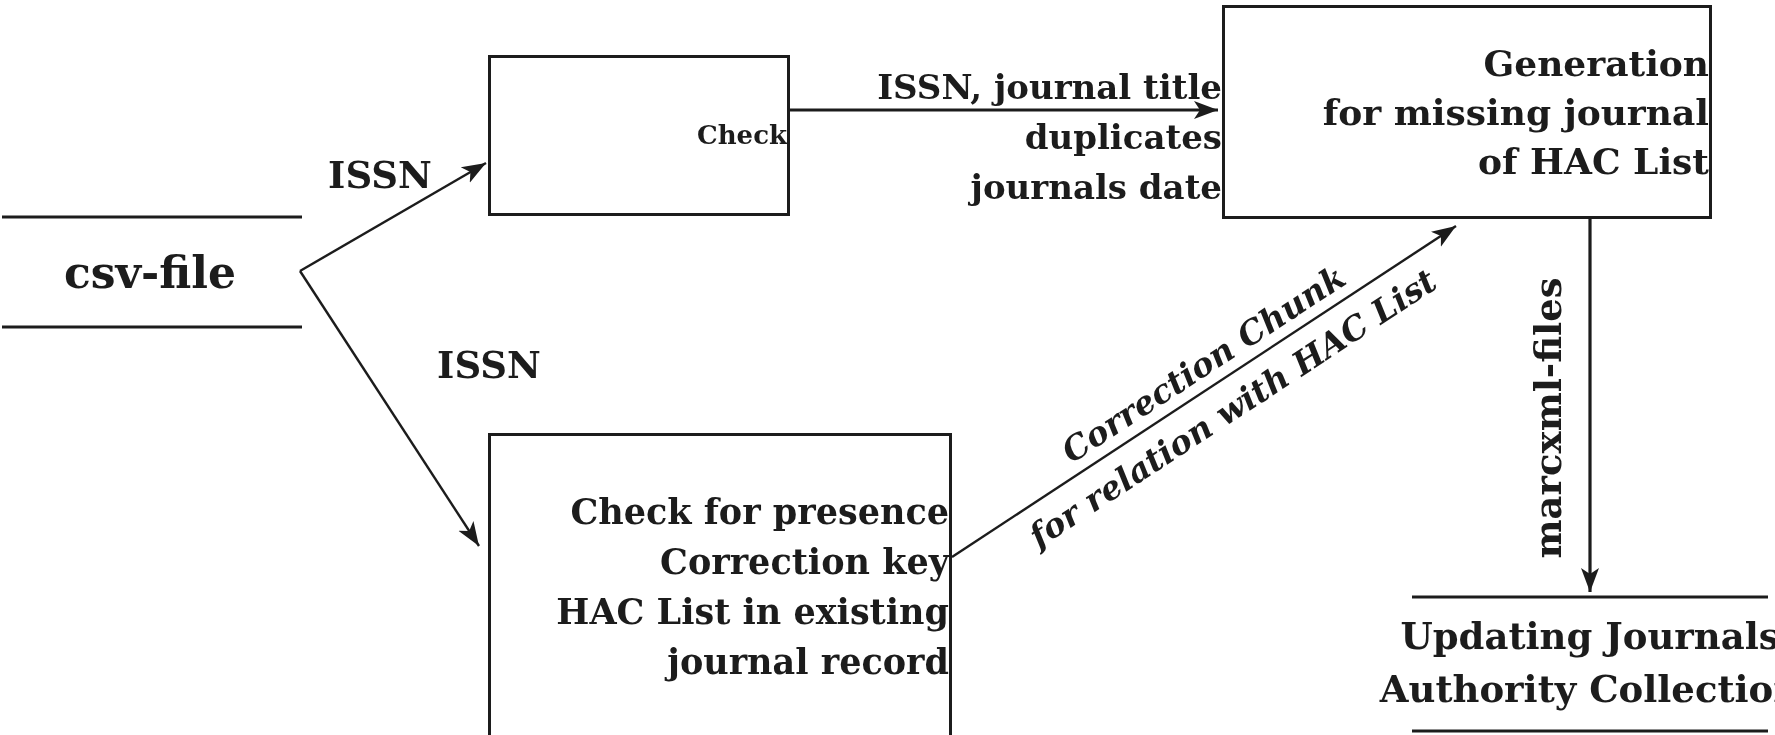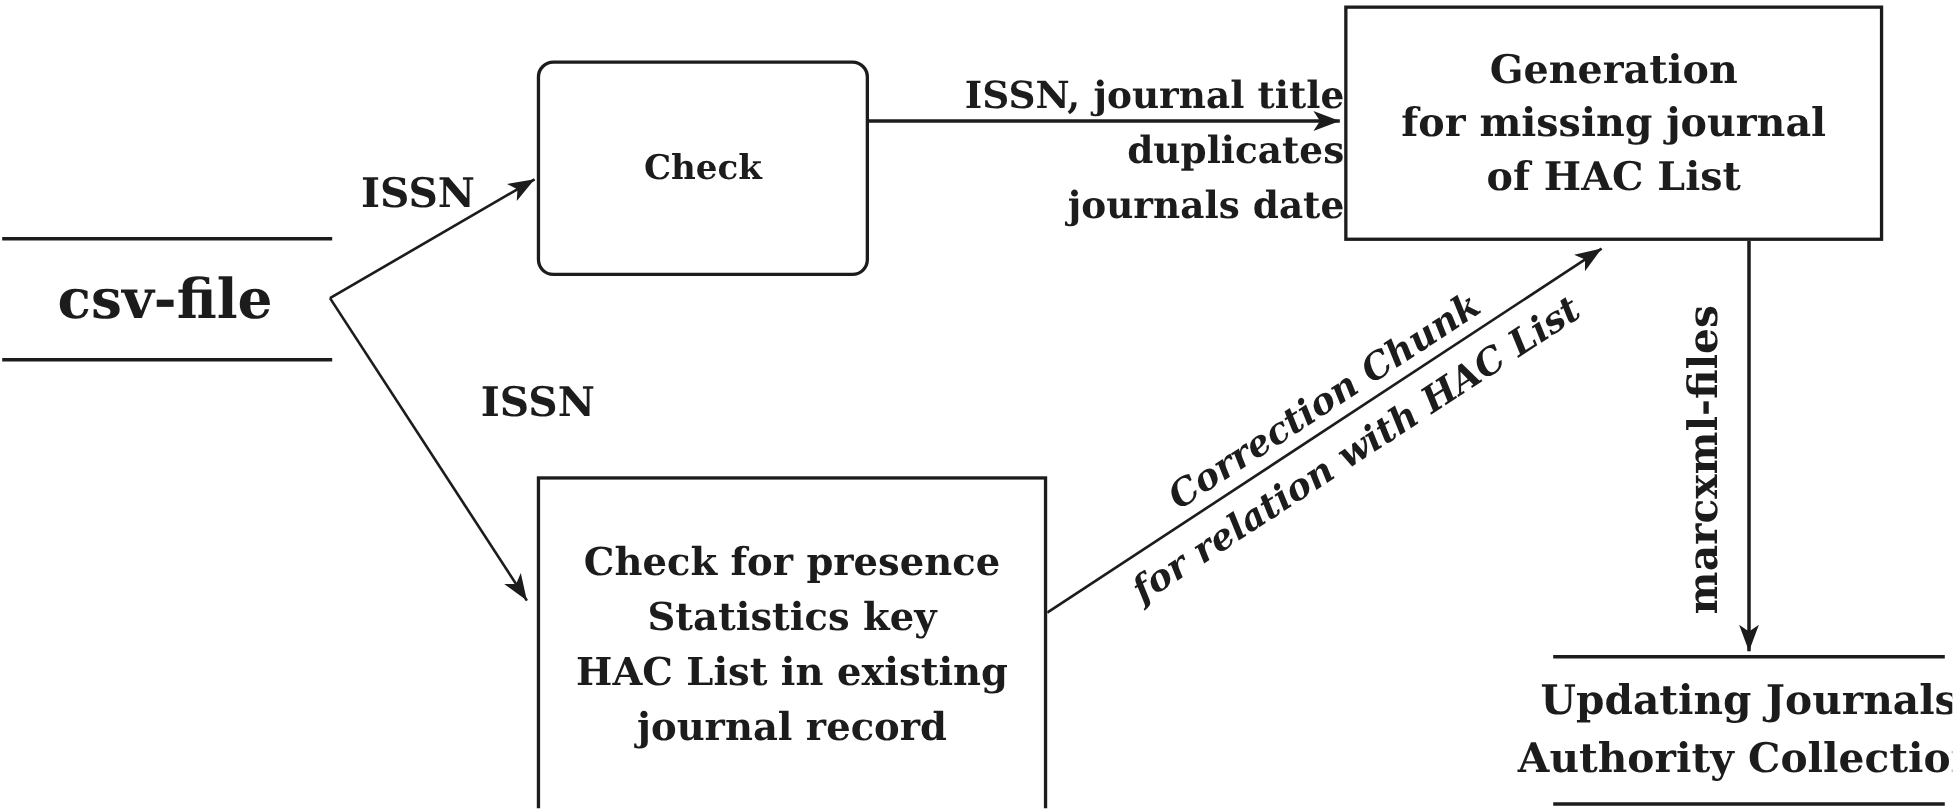--- a/index.html
+++ b/index.html
@@ -24,38 +24,38 @@
   .wires .mid   { stroke-width: 2.4px; }
   .wires .head  { fill: var(--ink); }
 
   .box {
     position: absolute;
     border: 3px solid var(--ink);
     background: var(--bg);
     display: flex;
     flex-direction: column;
     justify-content: center;
-    text-align: center;
+    text-align: right;
     font-weight: bold;
   }
   .box .ln { width: 100%; }
 
-  .box1 { left: 488px; top: 55px;  width: 302px; height: 196px; font-size: 31px; line-height: 47px; border-radius: 15px; }
+  .box1 { left: 488px; top: 55px;  width: 302px; height: 161px; font-size: 26px; line-height: 47px; }
   .box2 { left: 488px; top: 433px; width: 464px; height: 308px; font-size: 35px; line-height: 50px; }
   .box3 { left: 1222px; top: 5px;  width: 490px; height: 214px; font-size: 36px; line-height: 49px; }
 
   .label {
     position: absolute;
     font-weight: bold;
     white-space: nowrap;
   }
   .csv-label {
     left: 150px; top: 272px;
     transform: translate(-50%, -50%);
-    font-size: 50px;
+    font-size: 44px;
   }
   .issn-top { left: 380px; top: 175px; transform: translate(-50%, -50%); font-size: 37px; }
   .issn-bottom { left: 489px; top: 365px; transform: translate(-50%, -50%); font-size: 37px; }
 
   .edge-label-block {
     position: absolute;
     left: 788px; top: 62px; width: 434px;
     text-align: right;
     font-weight: bold;
     font-size: 34px;
@@ -123,21 +123,21 @@
   </svg>
 
   <div class="label csv-label">csv-file</div>
 
   <div class="box box1">
     <div class="ln">Check</div>
   </div>
 
   <div class="box box2">
     <div class="ln">Check for presence</div>
-    <div class="ln">Statistics key</div>
+    <div class="ln">Correction key</div>
     <div class="ln">HAC List in existing</div>
     <div class="ln">journal record</div>
   </div>
 
   <div class="box box3">
     <div class="ln">Generation</div>
     <div class="ln">for missing journal</div>
     <div class="ln">of HAC List</div>
   </div>
 

